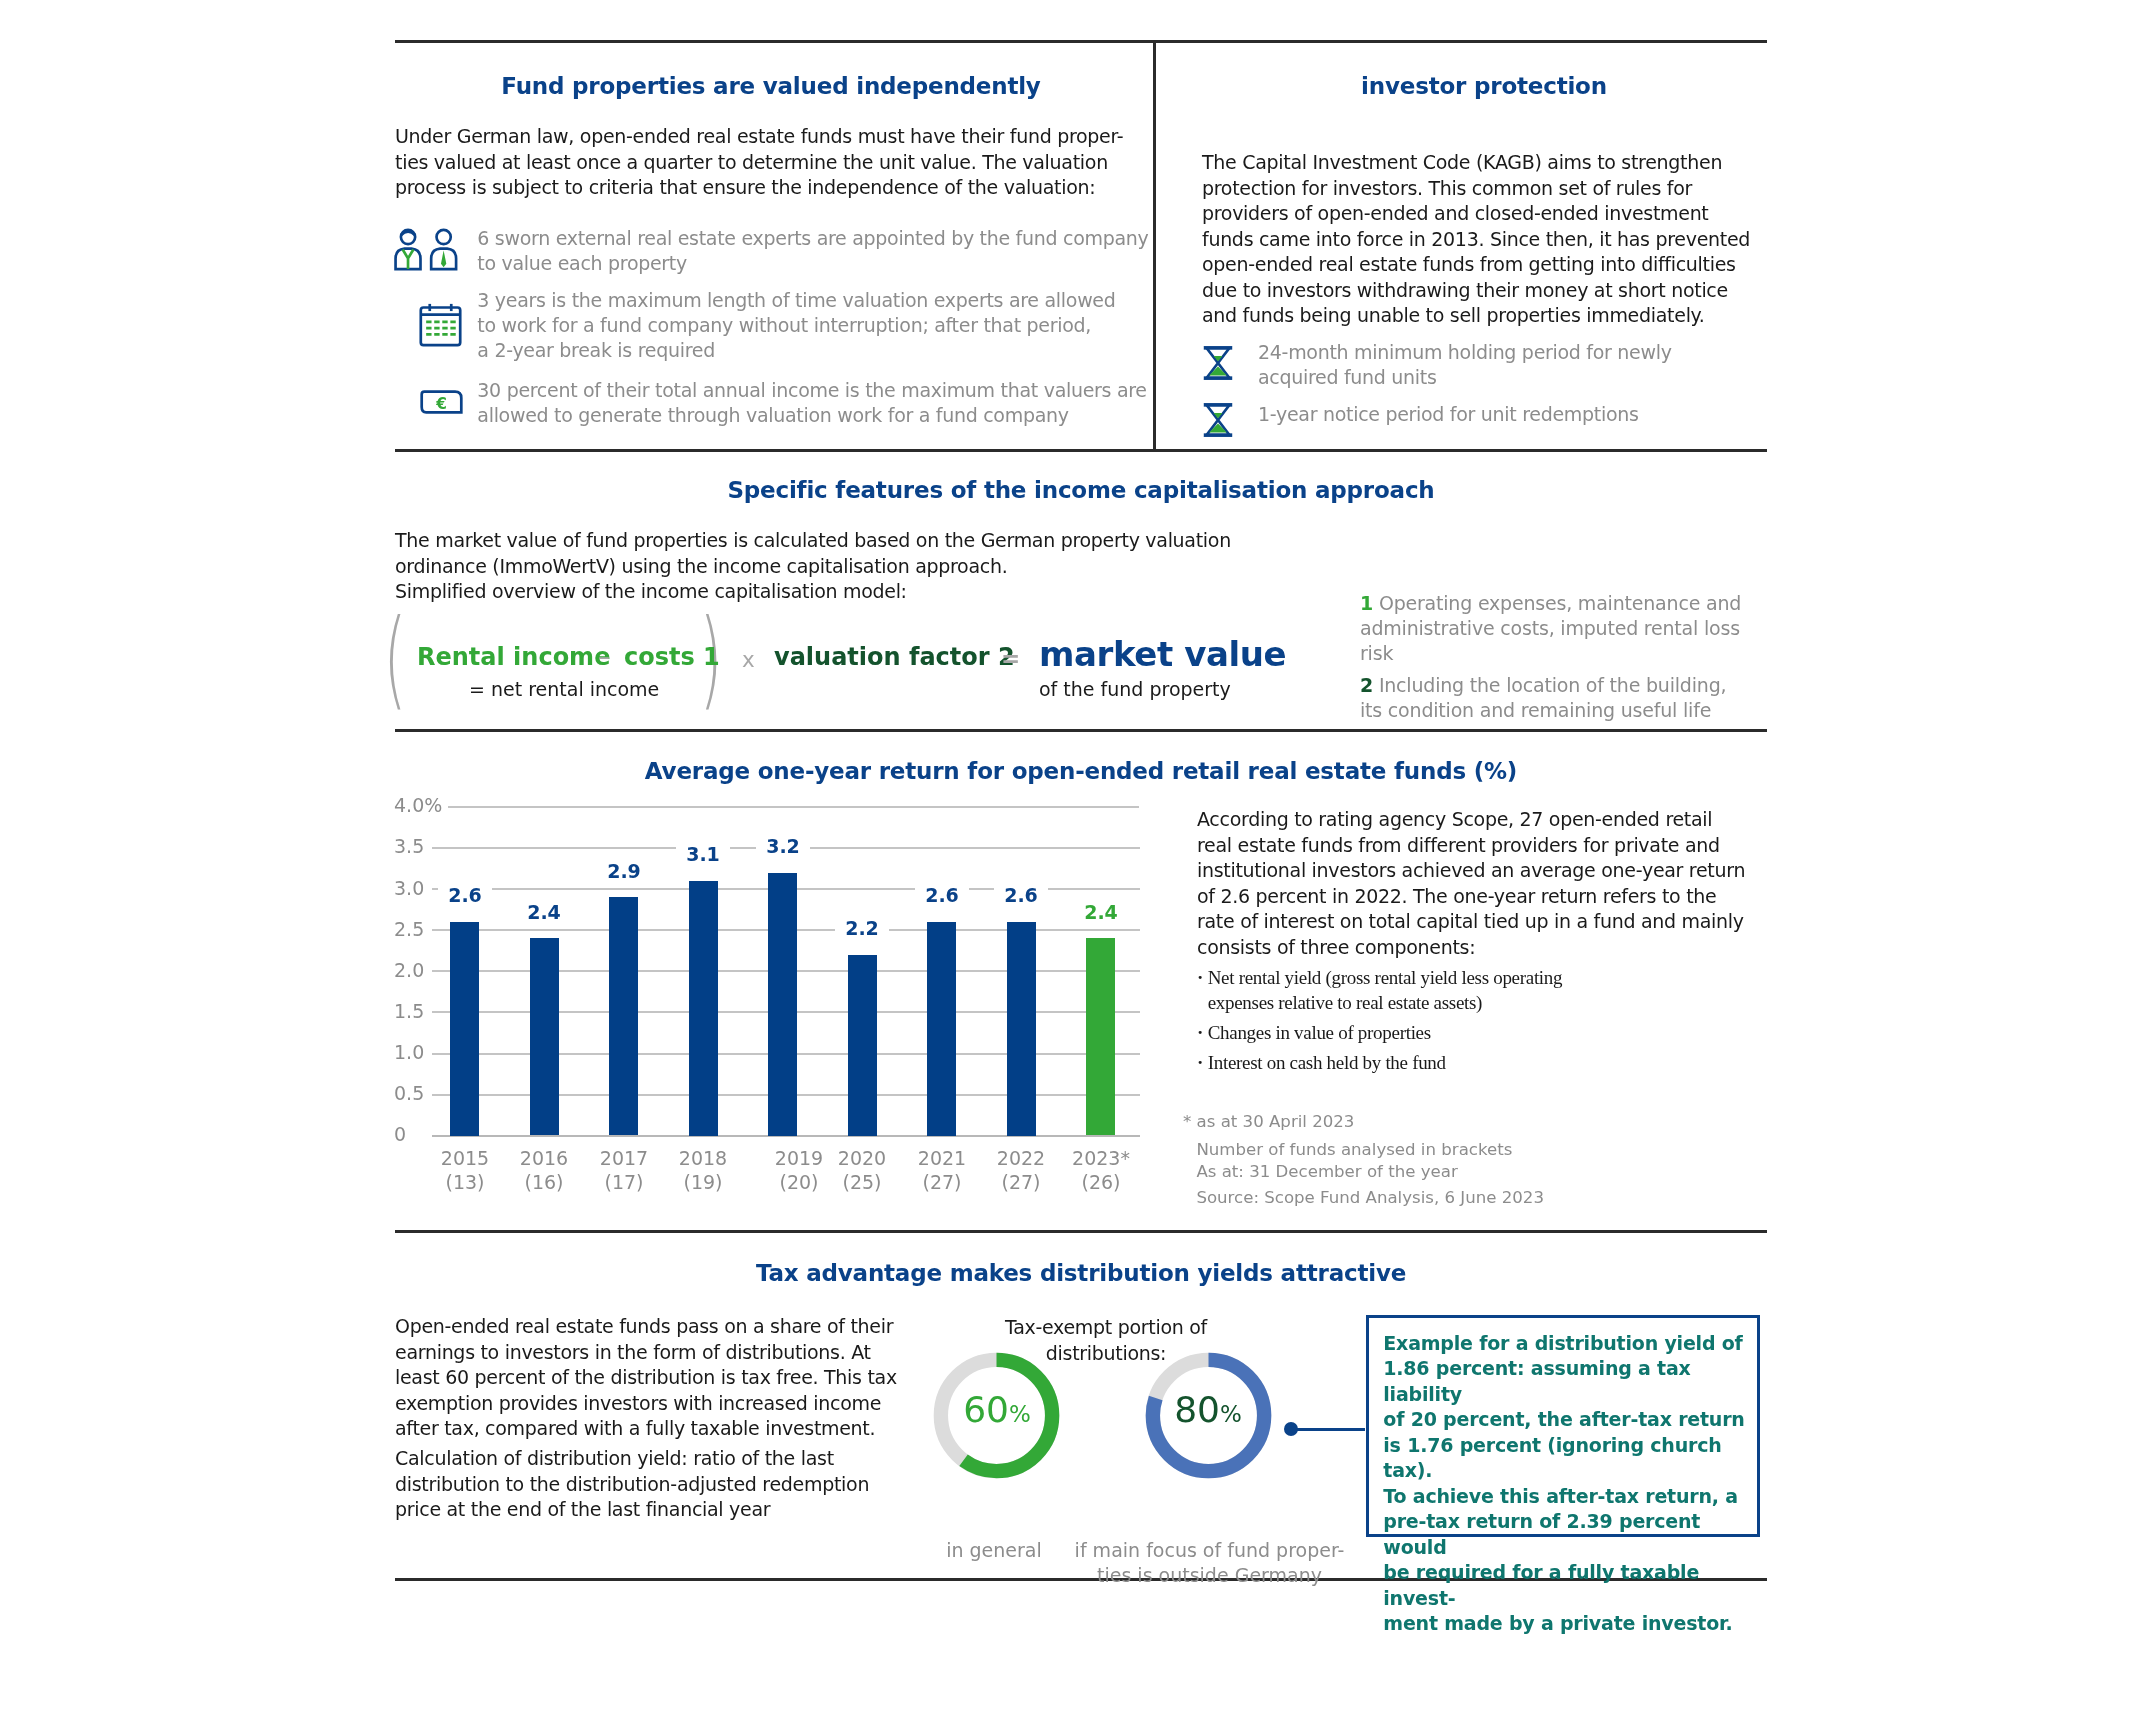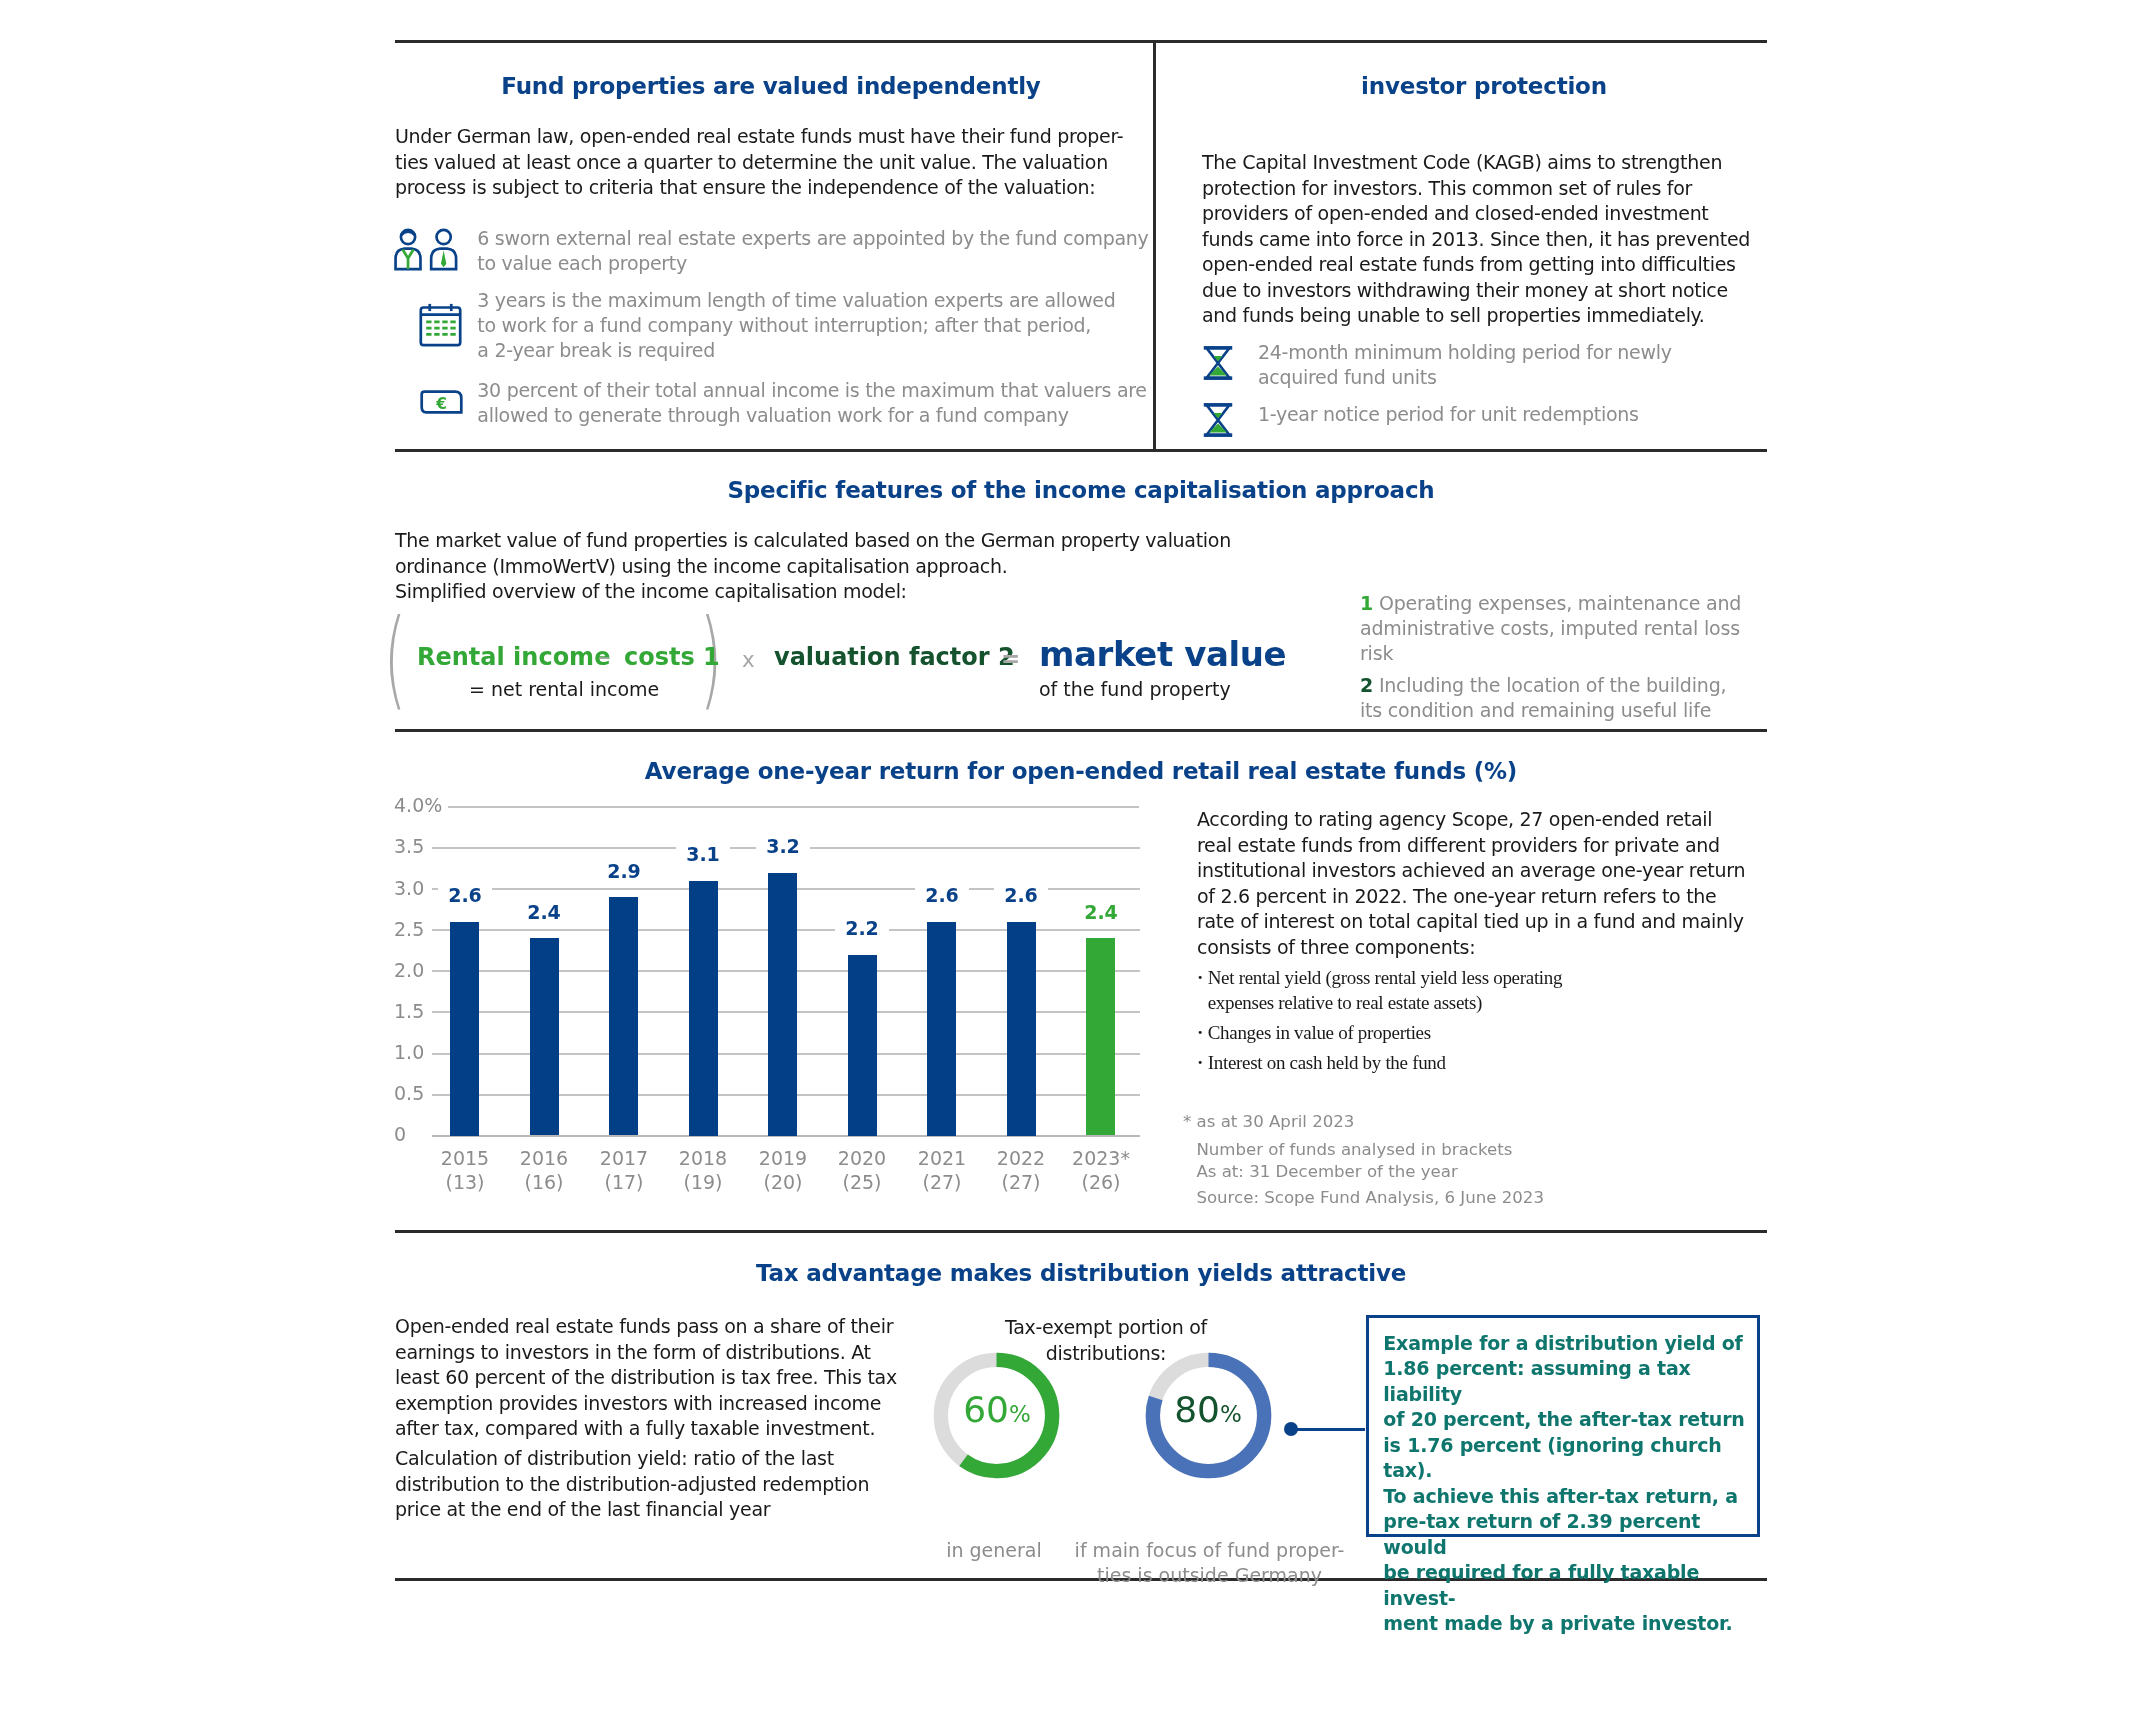--- a/index.html
+++ b/index.html
@@ -240,21 +240,21 @@
         <div>(17)</div>
       </div>
       <div class="bar" style="left: 689px; top: 881px; height: 255px;"></div>
       <div class="blabel" style="left: 676px; top: 843px;">3.1</div>
       <div class="xlab" style="left: 667px; top: 1146px;">
         <div>2018</div>
         <div>(19)</div>
       </div>
       <div class="bar" style="left: 768px; top: 873px; height: 263px;"></div>
       <div class="blabel" style="left: 756px; top: 835px;">3.2</div>
-      <div class="xlab" style="left: 747px; top: 1146px;">
+      <div class="xlab" style="left: 763px; top: 1146px;">
         <div>2019</div>
         <div>(20)</div>
       </div>
       <div class="bar" style="left: 848px; top: 955px; height: 181px;"></div>
       <div class="blabel" style="left: 835px; top: 917px;">2.2</div>
       <div class="xlab" style="left: 826px; top: 1146px;">
         <div>2020</div>
         <div>(25)</div>
       </div>
       <div class="bar" style="left: 927px; top: 922px; height: 214px;"></div>

